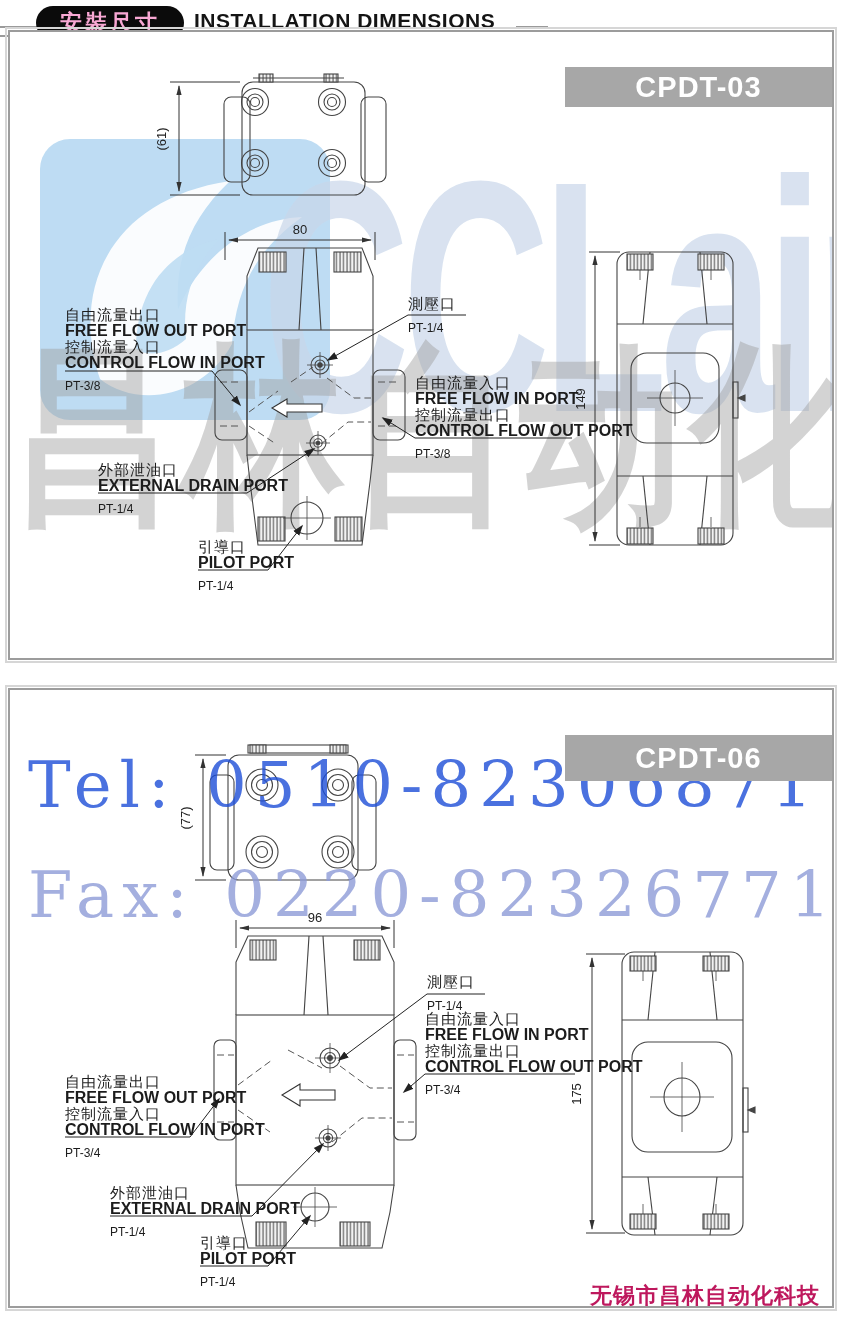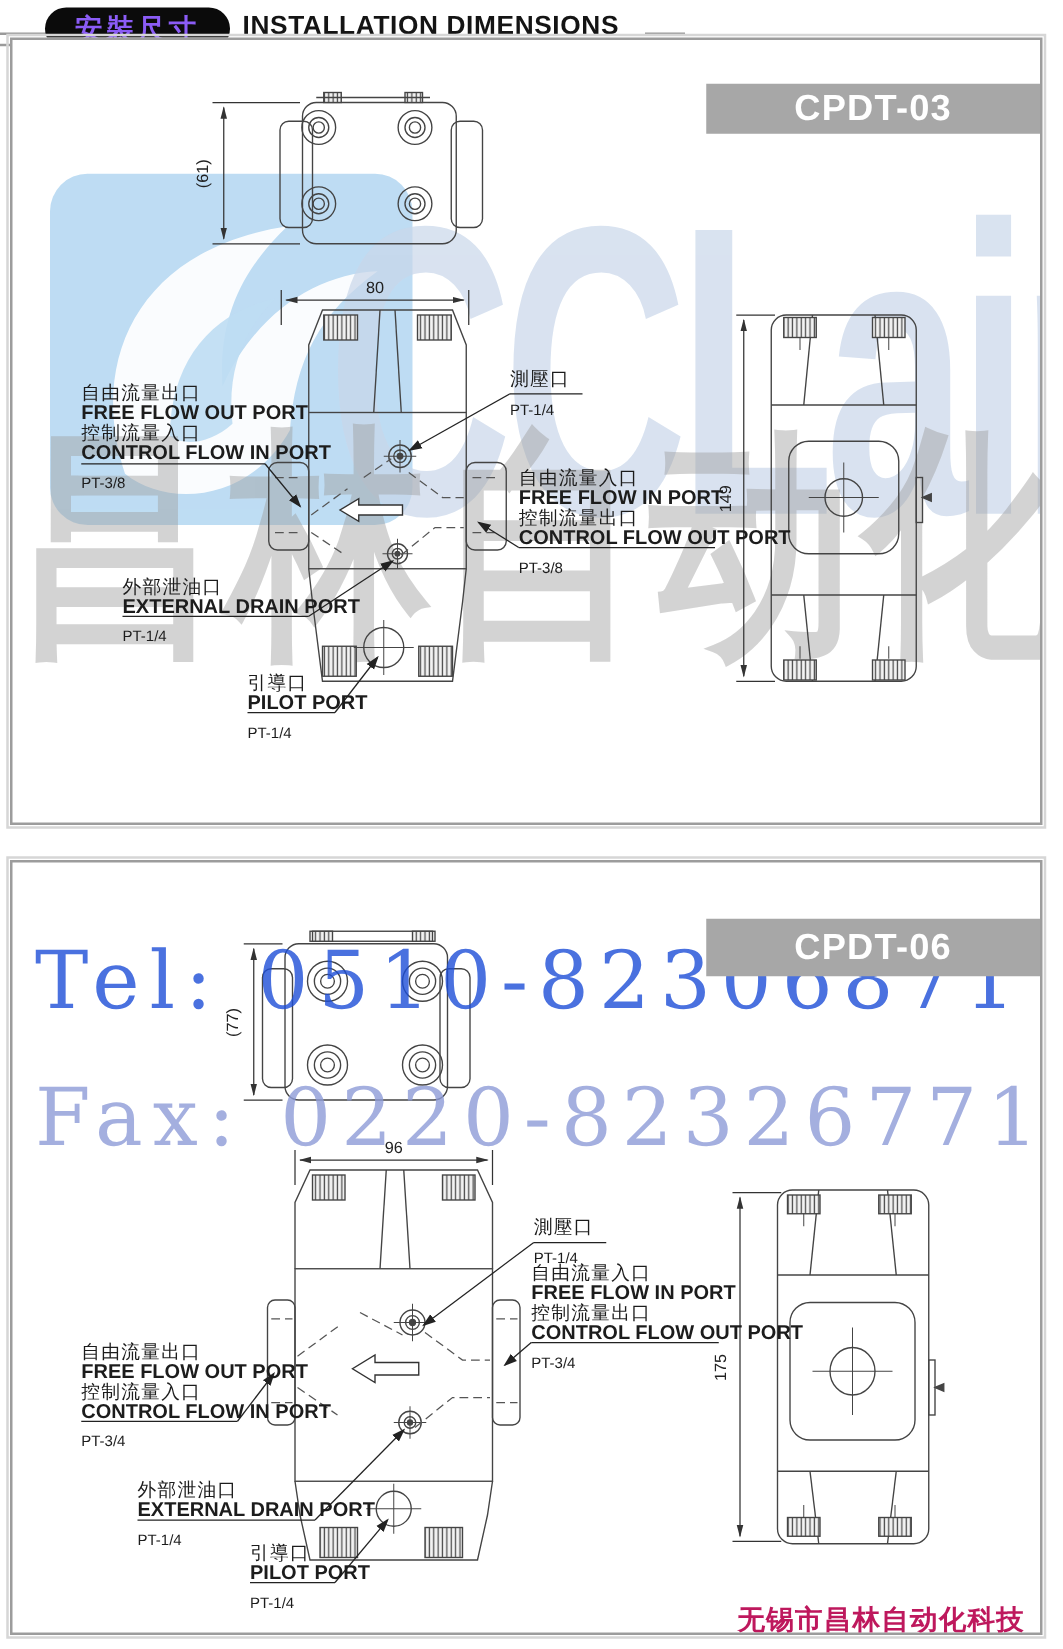--- a/index.html
+++ b/index.html
@@ -5,21 +5,21 @@
   html,body{margin:0;padding:0;}
   body{
     width:850px;height:1319px;position:relative;background:#fff;
     font-family:"Liberation Sans","DejaVu Sans",sans-serif;color:#1a1a1a;
     overflow:hidden;
   }
   
   .hdr-line{position:absolute;height:2px;background:#9a9a9a;}
   .badge{
     position:absolute;left:36px;top:6px;width:148px;height:34px;
-    background:#0b0b0b;border-radius:18px;color:#8b5cf6;font-weight:bold;
+    background:#0b0b0b;border-radius:18px;color:#f9a8d4;font-weight:bold;
     font-size:22px;letter-spacing:3px;text-align:center;line-height:34px;
   }
   .page-title{
     position:absolute;left:194px;top:9px;font-size:21px;font-weight:bold;
     color:#141414;letter-spacing:0.5px;white-space:nowrap;
   }
   
   .panel{
     position:absolute;left:8px;width:822px;background:#fff;
     border:2px solid #9c9c9c;outline:2px solid #d6d6d6;outline-offset:1px;

